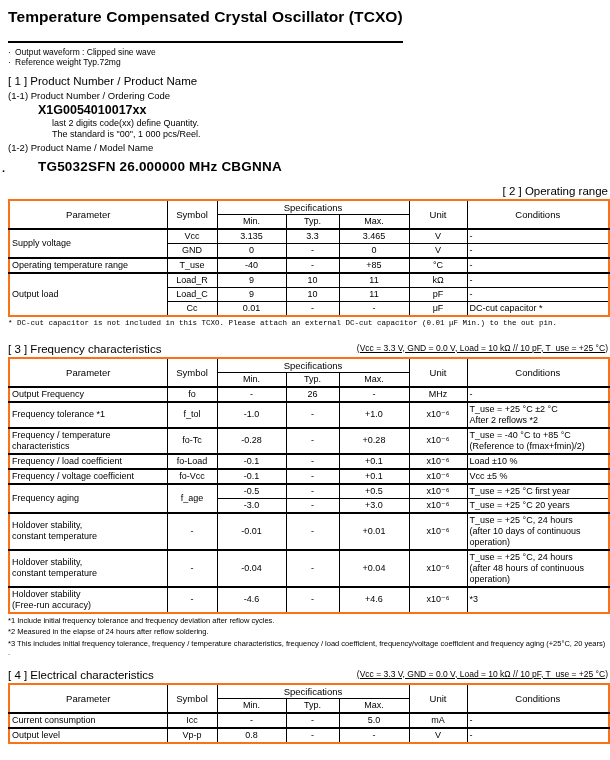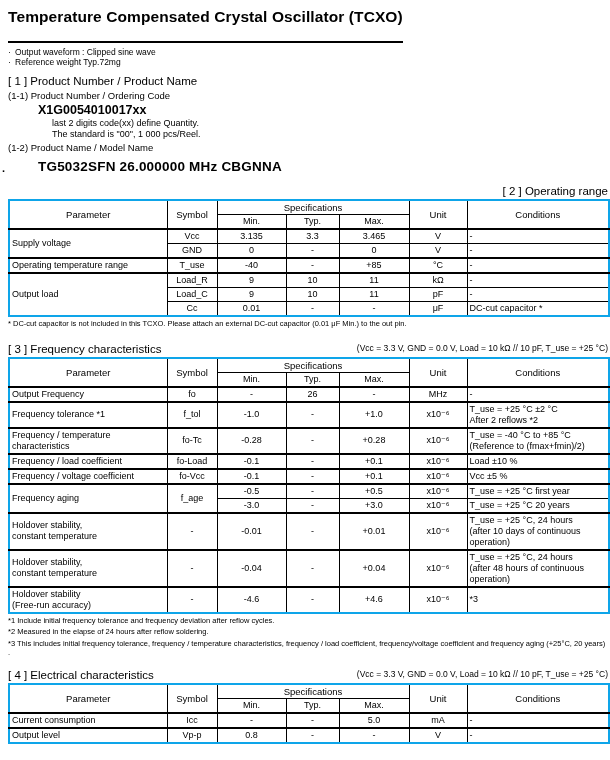--- a/index.html
+++ b/index.html
@@ -22,33 +22,33 @@
   ul.features li::before { content:"·"; position:absolute; left:0; top:0; }
   .s1-heading { font-size:11.5px; font-weight:normal; margin:6px 0 3px 0; }
   .sub-label { font-size:9.5px; margin:2px 0 1px 0; }
   .ordering-code { font-size:12.5px; font-weight:bold; margin:2px 0 1px 30px; }
   .code-note { font-size:9px; line-height:11px; margin-left:44px; }
   .model-row { position:relative; margin:4px 0 10px 0; }
   .stray-dot { position:absolute; left:-6px; bottom:1px; font-size:11px; font-weight:bold; }
   .model-name { font-size:13.5px; font-weight:bold; margin-left:30px; letter-spacing:0.2px; }
   .section-head-row { display:flex; justify-content:space-between; align-items:flex-start; width:600px; margin:0 0 2px 0; }
   .section-heading { font-size:11.5px; font-weight:normal; }
-  .cond-note { font-size:8.5px; }
+  .cond-note { font-size:8.5px;text-decoration:underline; }
   .sec2-heading { margin:8px 0 2px 0;text-align:right; }
-  table.spec { border-collapse:collapse; table-layout:fixed; width:600px; border:2px solid #0ea5e9; }
+  table.spec { border-collapse:collapse; table-layout:fixed; width:600px; border:2px solid #f97316; }
   table.spec th, table.spec td { border:1px solid #000; font-size:9px; line-height:11px; padding:1px 2px; vertical-align:middle; }
   table.spec thead th { font-weight:normal; font-size:9.5px; text-align:center; padding:1px 0; }
   table.spec thead tr.subhead th { font-size:9px; }
   table.spec tbody tr.grp > td { border-top:2px solid #000; }
   table.spec tbody tr:first-child > td { border-top:2px solid #000; }
   td.param { text-align:left; }
   td.sym, td.val, td.unit { text-align:center; }
   td.cond { text-align:left; font-size:8.5px; line-height:10.5px; }
   .footnote { font-size:7.5px; line-height:9.5px; margin-top:2px; }
-  .fn2 { margin-bottom:14px; }
+  .fn2 { margin-bottom:14px;font-family:Liberation Mono, monospace; }
   .fn3-block { margin:2px 0 11px 0; }
 </style>
 </head>
 <body>
 
 
 
 <h1 class="title">Temperature Compensated Crystal Oscillator (TCXO)</h1>
 
 <ul class="features">

